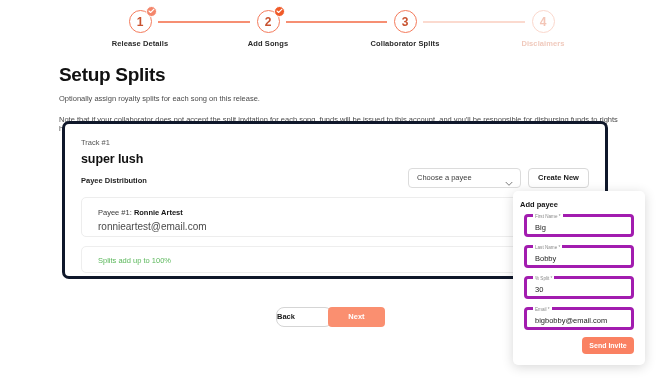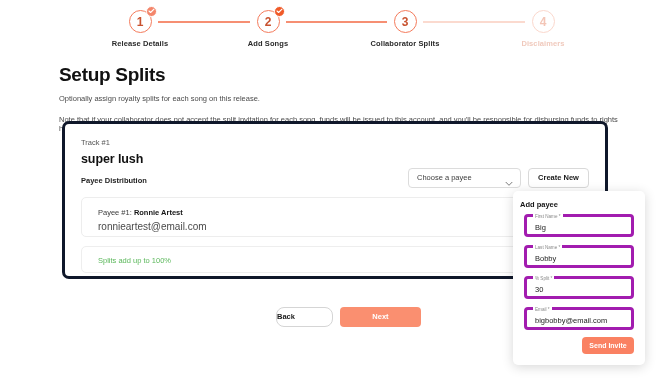--- a/index.html
+++ b/index.html
@@ -238,22 +238,22 @@
     box-sizing: border-box;
     font-size: 7.5px;
     font-weight: bold;
     color: #1a1a1a;
     line-height: 18px;
     text-align: left;
     cursor: pointer;
   }
   .btn-next {
     position: absolute;
-    left: 340px; top: 307px;
-    width: 81px; height: 20px;
+    left: 328px; top: 307px;
+    width: 57px; height: 20px;
     border: none;
     border-radius: 4px;
     background: #fa8f70;
     box-sizing: border-box;
     font-size: 7.5px;
     font-weight: bold;
     color: #ffffff;
     line-height: 20px;
     text-align: center;
     cursor: pointer;

